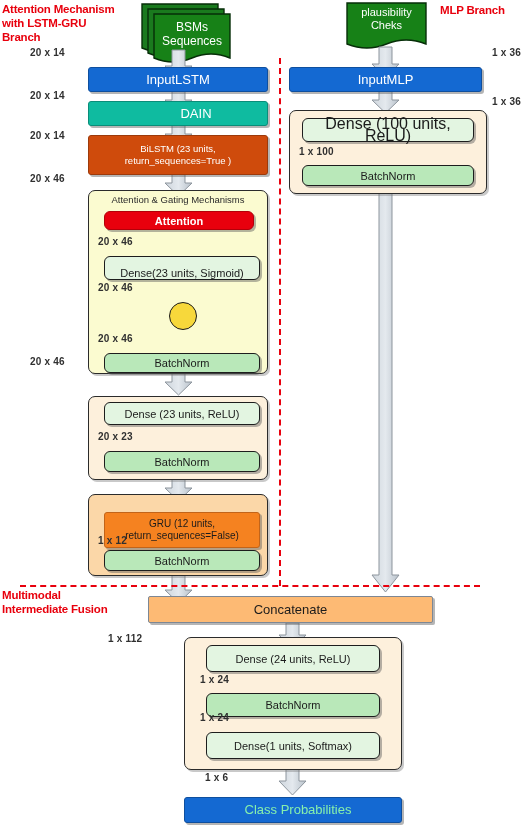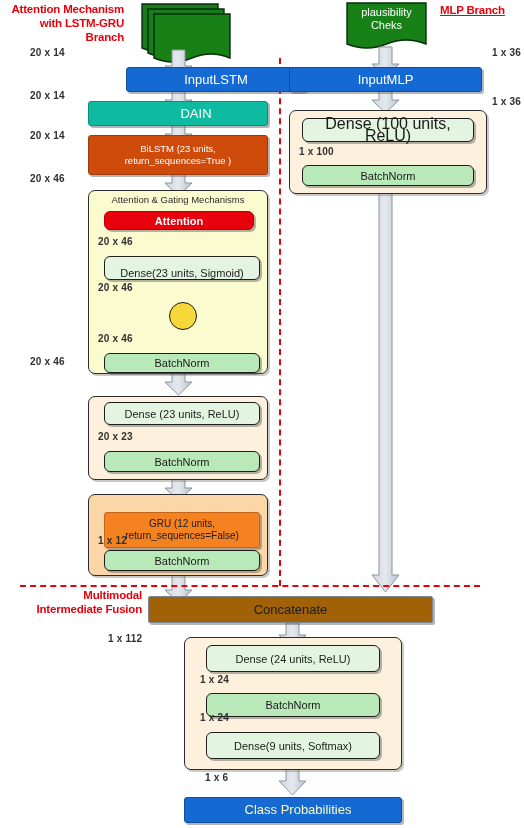--- a/index.html
+++ b/index.html
@@ -19,21 +19,21 @@
     overflow: hidden;
   }
   .abs { position: absolute; box-sizing: border-box; }
 
   
   .branch-title {
     color: #e8000d;
     font-weight: bold;
     font-size: 11.5px;
     line-height: 14px;
-    text-align: right;
+    text-align: left;
     letter-spacing: -0.2px;
   }
 
   
   .dim {
     color: #303030;
     font-weight: bold;
     font-size: 10px;
     font-family: "Liberation Sans", sans-serif;
     letter-spacing: 0.2px;
@@ -56,22 +56,22 @@
   }
   .node.white-text { color: #ffffff; }
 
   .node-input   { background: #1469d2; border-color: #0f4f9e; }
   .node-dain    { background: #0fbba0; border-color: #0a8d79; padding-left: 39px; }
   .node-bilstm  { background: #cf4b0c; border-color: #9c3a0b; }
   .node-attn    { background: #e8000d; border-color: #b30009; border-radius: 6px; }
   .node-gru     { background: #f58220; border-color: #c26419; }
   .node-dense   { background: #e3f5e1; border-color: #1d1d1d; border-radius: 6px; }
   .node-bn      { background: #b9e8b9; border-color: #1d1d1d; border-radius: 6px; }
-  .node-concat  { background: #a16207; border-color: #7d8794; border-radius: 2px; }
-  .node-out     { background: #1469d2; border-color: #0f4f9e; color:#fef9c3; border-radius: 3px; padding-left: 13px; }
+  .node-concat  { background: #fdba74; border-color: #7d8794; border-radius: 2px; }
+  .node-out     { background: #1469d2; border-color: #0f4f9e; color:#86efac; border-radius: 3px; padding-left: 13px; }
 
   
   .group {
     border: 1px solid #2b2b2b;
     border-radius: 7px;
     box-shadow: 2px 2px 0 rgba(120,120,120,0.40);
   }
   .group-attn   { background: #fbfbd0; }
   .group-dense  { background: #fdf0dc; }
   .group-gru    { background: #fbd7a8; }
@@ -212,36 +212,40 @@
 
   <div class="dashed-v" style="left:279px; top:58px; height:528px;"></div>
   <div class="dashed-h" style="left:20px; top:585px; width:460px;"></div>
 
   <div class="abs branch-title" style="left:2px; top:2px; width:122px;">
     <div>Attention Mechanism</div>
     <div>with LSTM-GRU</div>
     <div>Branch</div>
   </div>
 
-  <div class="abs branch-title" style="left:440px; top:3px; width:82px; text-align:left;text-decoration:underline;">
+  <div class="abs branch-title" style="left:440px; top:3px; width:82px; text-align:left;">
     <span>MLP Branch</span>
   </div>
 
   <div class="abs branch-title" style="left:2px; top:588px; width:140px;">
     <div>Multimodal</div>
     <div>Intermediate Fusion</div>
   </div>
 
+  <div class="abs" style="left:154px; top:20px; width:76px; text-align:center; color:#fff; font-size:12px; line-height:14px;">
+    <div>BSMs</div>
+    <div>Sequences</div>
+  </div>
 
   <div class="abs" style="left:347px; top:6px; width:79px; text-align:center; color:#fff; font-size:11px; line-height:13px;">
     <div>plausibility</div>
     <div>Cheks</div>
   </div>
 
-  <div class="abs node node-input white-text" style="left:88px; top:67px; width:180px; height:25px; font-size:13px;margin-left:38px;">
+  <div class="abs node node-input white-text" style="left:88px; top:67px; width:180px; height:25px; font-size:13px;">
     <span>InputLSTM</span>
   </div>
 
   <div class="abs node node-dain white-text" style="left:88px; top:101px; width:180px; height:25px; font-size:13px;">
     <span>DAIN</span>
   </div>
 
   <div class="abs node node-bilstm white-text" style="left:88px; top:135px; width:180px; height:40px; font-size:9.5px; line-height:12px;">
     <span>BiLSTM (23 units, return_sequences=True )</span>
   </div>
@@ -306,21 +310,21 @@
 
   <div class="abs node node-dense" style="left:206px; top:645px; width:174px; height:27px; font-size:11px;">
     <span>Dense (24 units, ReLU)</span>
   </div>
 
   <div class="abs node node-bn" style="left:206px; top:693px; width:174px; height:24px; font-size:11px;">
     <span>BatchNorm</span>
   </div>
 
   <div class="abs node node-dense" style="left:206px; top:732px; width:174px; height:27px; font-size:11px;">
-    <span>Dense(9 units, Softmax)</span>
+    <span>Dense(1 units, Softmax)</span>
   </div>
 
   <div class="abs node node-out" style="left:184px; top:797px; width:218px; height:26px; font-size:13px;">
     <span>Class Probabilities</span>
   </div>
 
   <div class="abs dim" style="left:30px; top:47px;"><span>20 x 14</span></div>
   <div class="abs dim" style="left:30px; top:90px;"><span>20 x 14</span></div>
   <div class="abs dim" style="left:30px; top:130px;"><span>20 x 14</span></div>
   <div class="abs dim" style="left:30px; top:173px;"><span>20 x 46</span></div>

